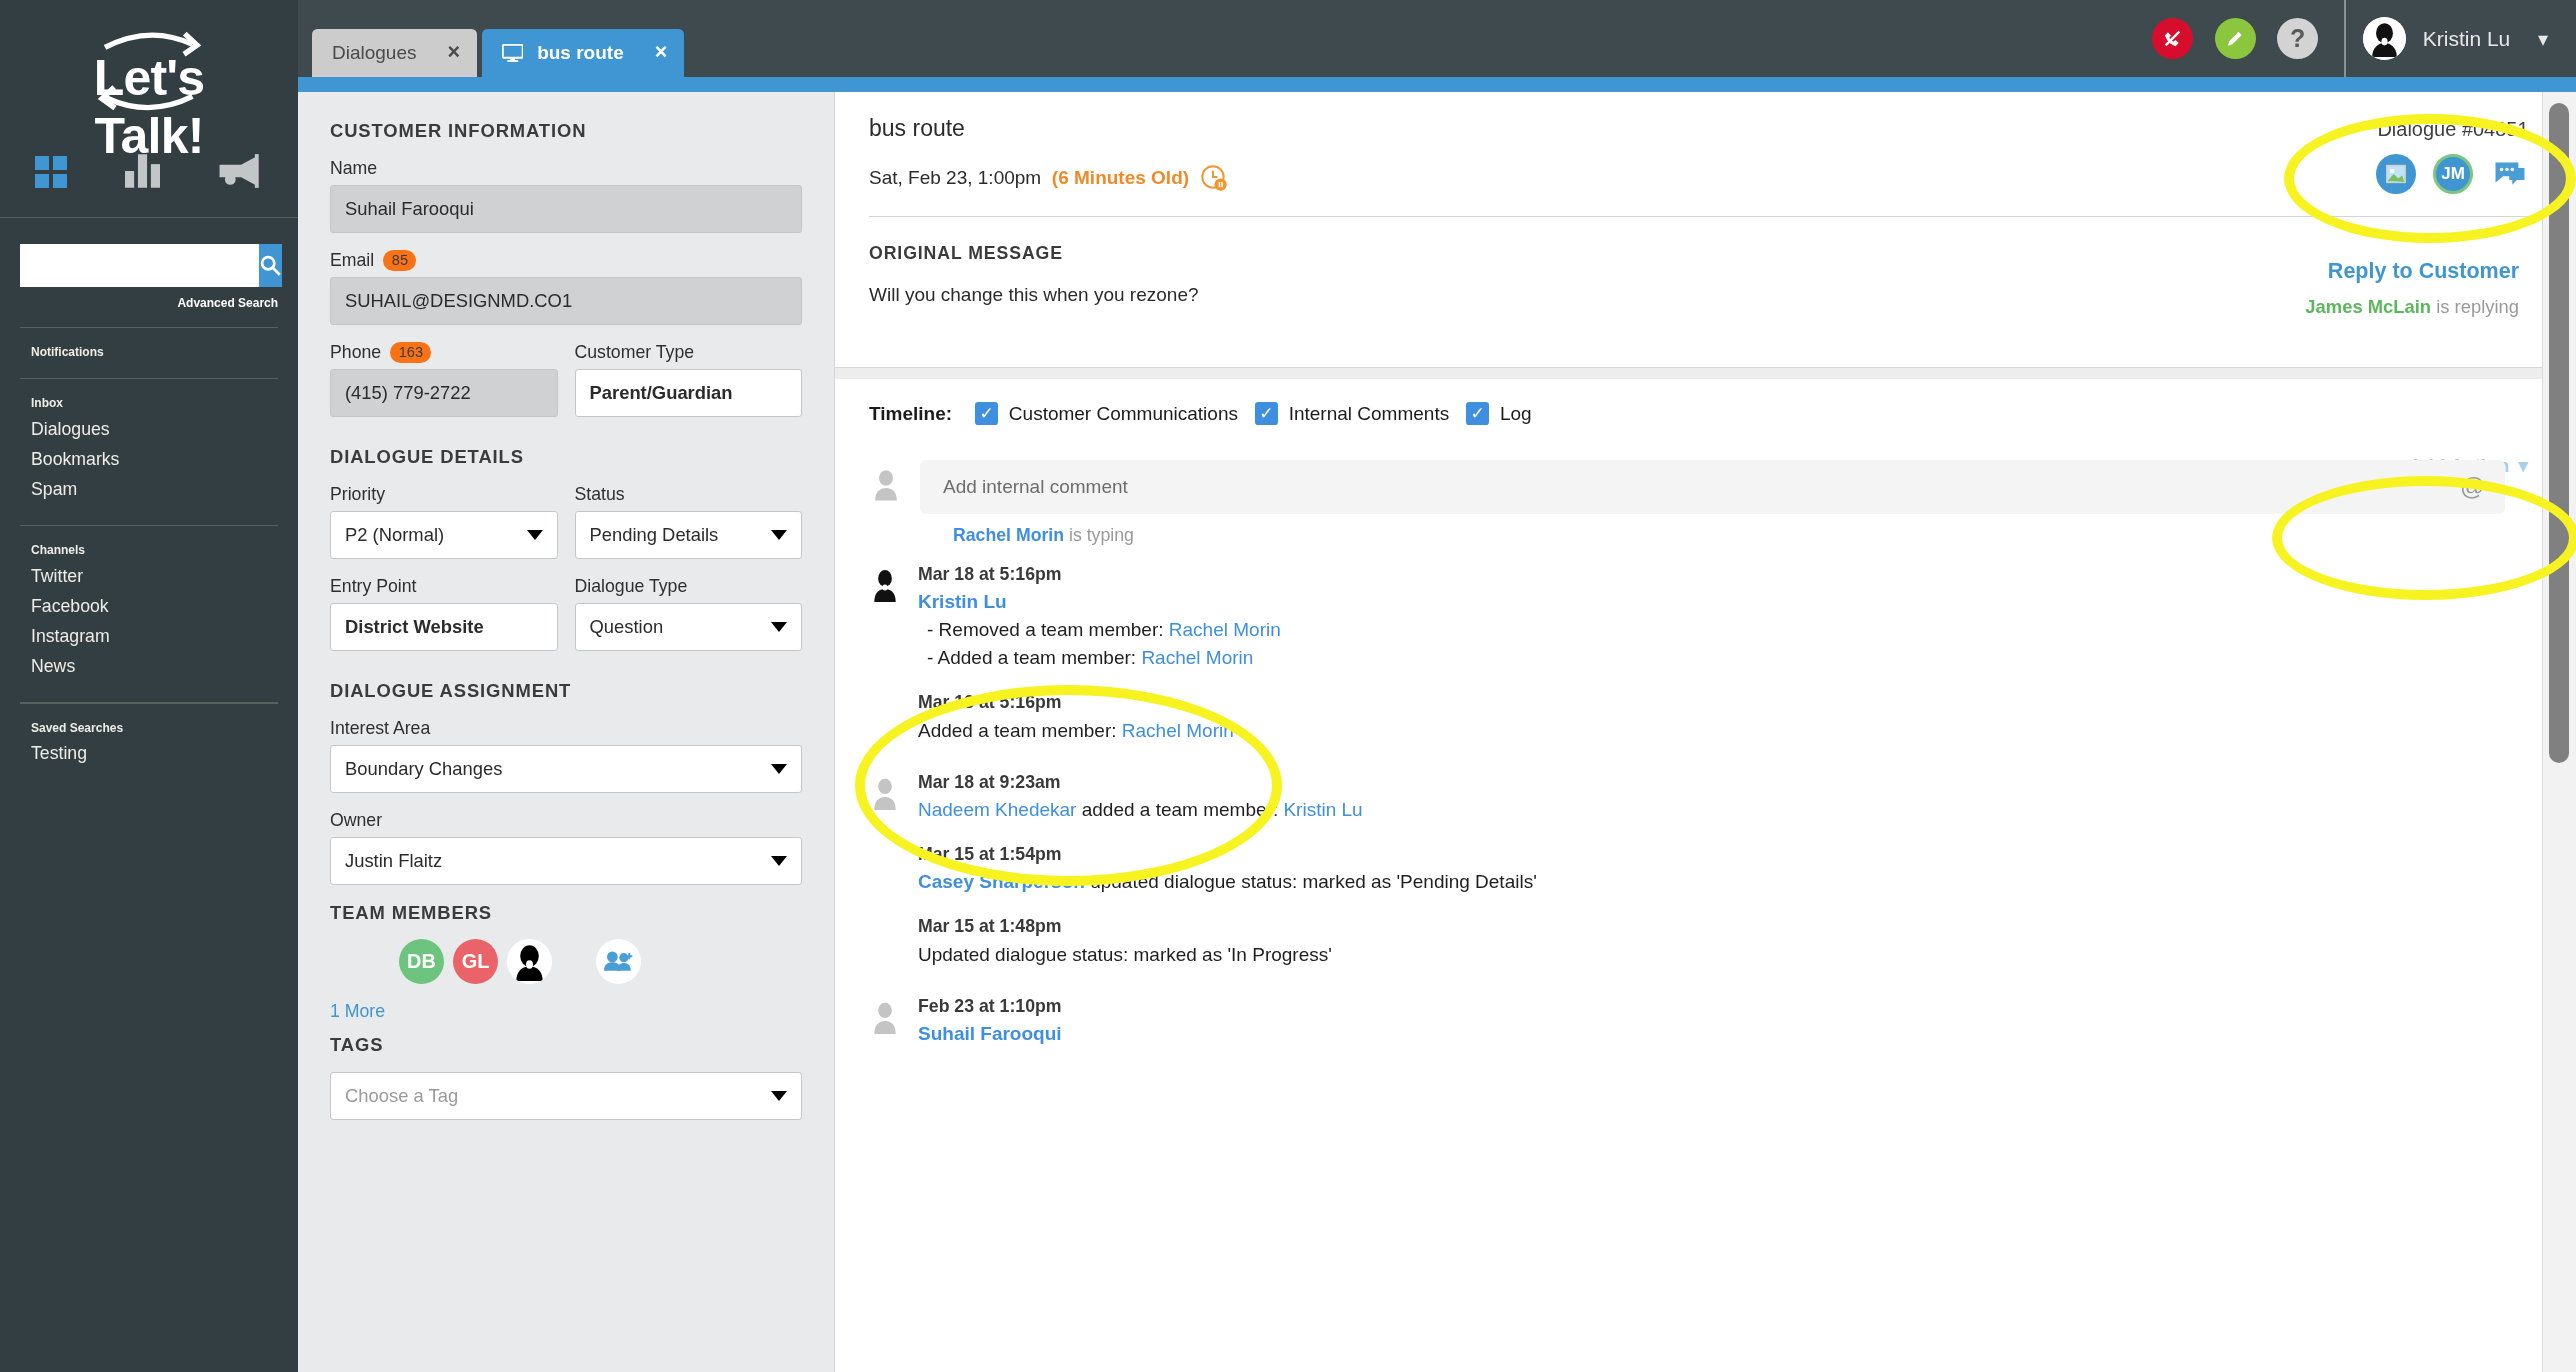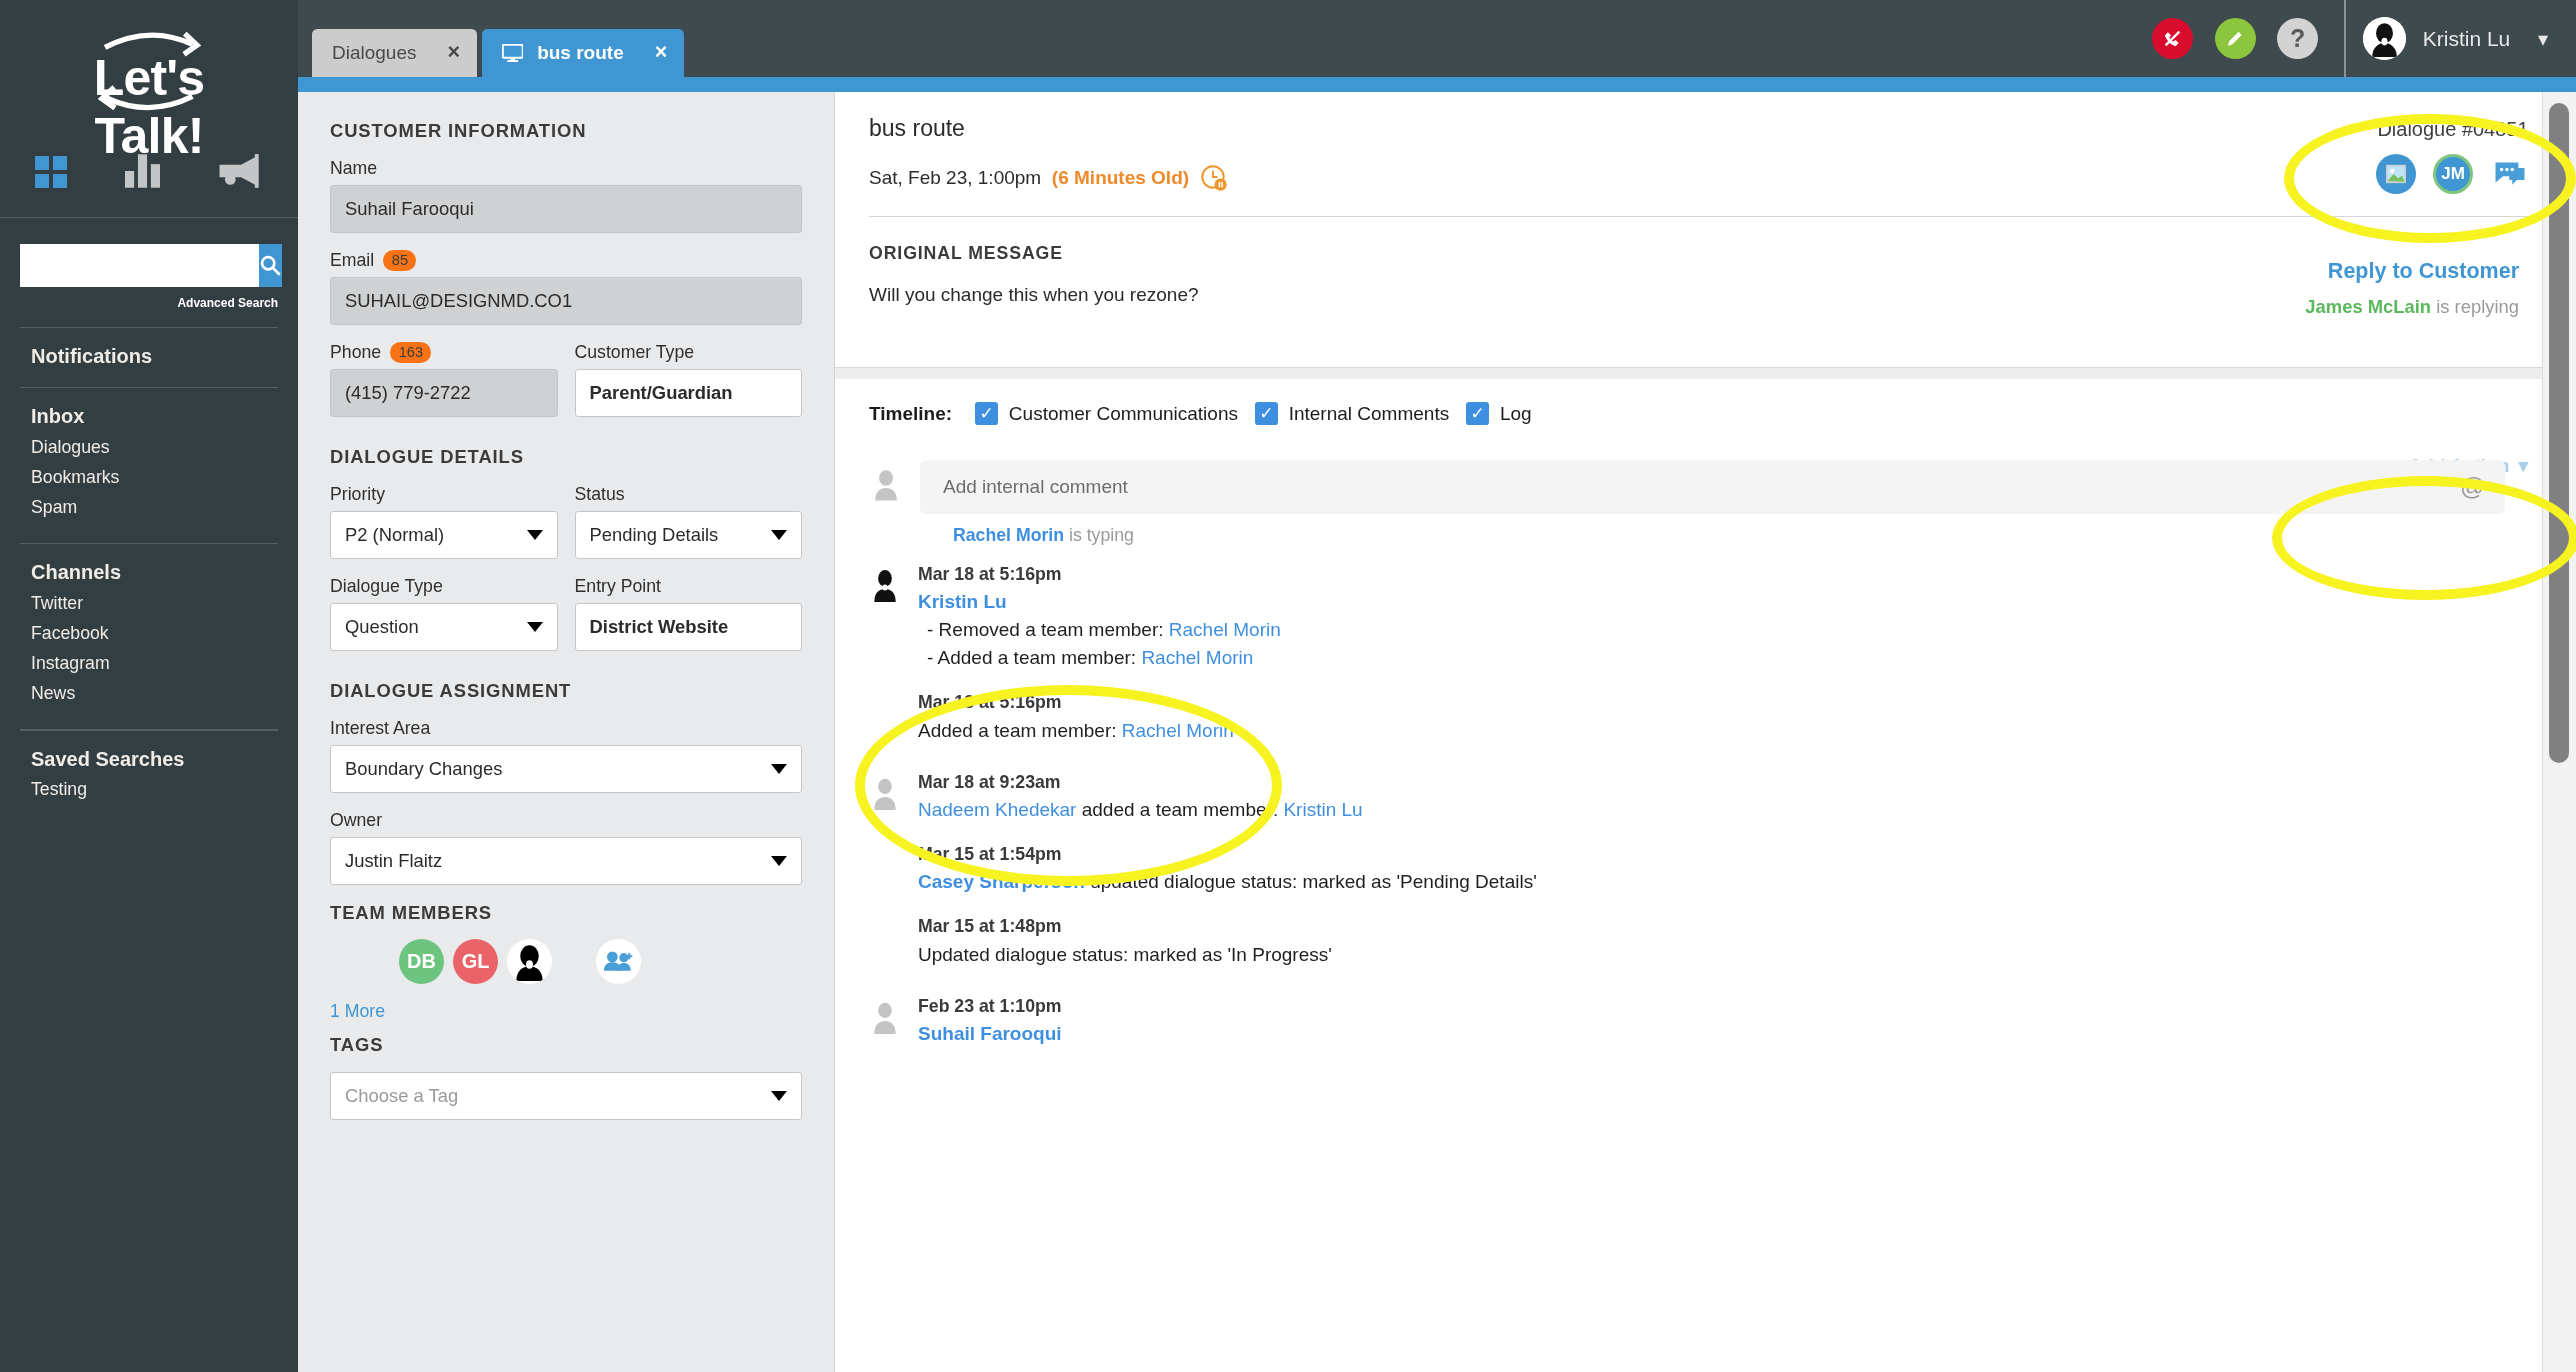--- a/index.html
+++ b/index.html
@@ -52,21 +52,21 @@
     display: flex; align-items: center; justify-content: center;
     cursor: pointer;
   }
   .adv-search {
     text-align: right; color: #ffffff; font-size: 12px;
     font-weight: bold; margin-top: 9.2px; padding-right: 1.5px;
     cursor: pointer;
   }
   .nav-divider { height: 1.5px; background: #55605f; margin: 17px 20px 0 20px; }
   .nav-group { padding: 17px 0 14px 31px; }
-  .nav-head { color: #f0ece6; font-size: 20px; font-weight: bold; margin-bottom: 10.7px; }
+  .nav-head { color: #f0ece6; font-size: 12px; font-weight: bold; margin-bottom: 10.7px; }
   .nav-link { color: #f0ece6; font-size: 17.7px; line-height: 1.0; margin-bottom: 12.3px; cursor: pointer; }
 
   
   .right { flex: 1; position: relative; display: flex; flex-direction: column; }
 
   .topbar {
     height: 77px; background: #3f4a4e;
     display: flex; align-items: flex-end; position: relative;
     flex: 0 0 77px;
   }
@@ -424,33 +424,33 @@
             <div class="fld select">
               <span>Pending Details</span>
               <span class="arrow"></span>
             </div>
           </div>
         </div>
 
         <div class="two-col">
           <div>
             <div class="fld-label">
+              <span>Entry Point</span>
+            </div>
+            <div class="fld white">
+              <span>District Website</span>
+            </div>
+          </div>
+          <div>
+            <div class="fld-label">
               <span>Dialogue Type</span>
             </div>
             <div class="fld select">
               <span>Question</span>
               <span class="arrow"></span>
-            </div>
-          </div>
-          <div>
-            <div class="fld-label">
-              <span>Entry Point</span>
-            </div>
-            <div class="fld white">
-              <span>District Website</span>
             </div>
           </div>
         </div>
 
         <div class="sec-title" style="margin-top:12.3px;">DIALOGUE ASSIGNMENT</div>
 
         <div class="fld-label">
           <span>Interest Area</span>
         </div>
         <div class="fld select">

